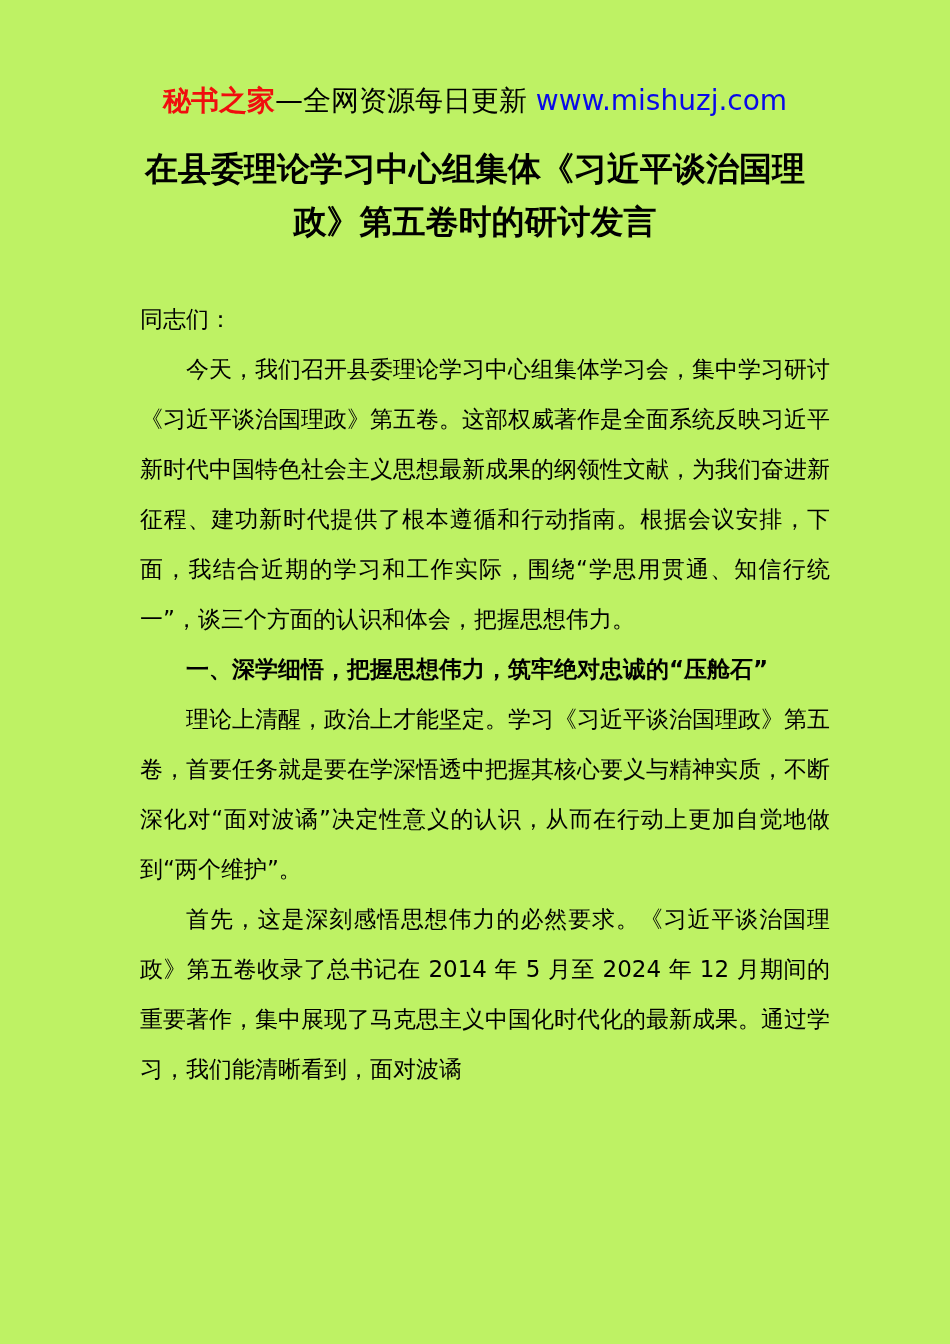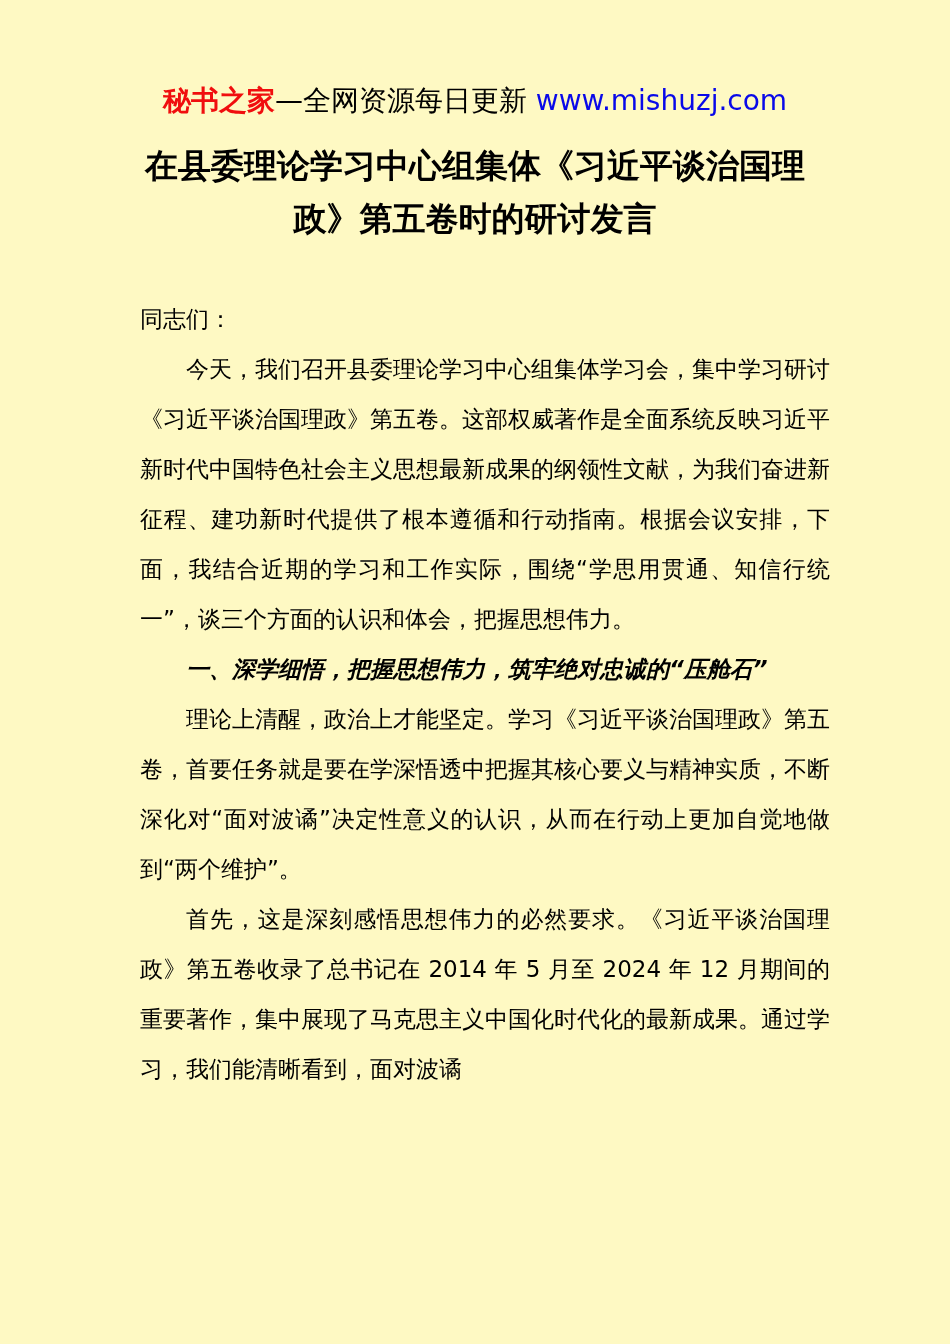--- a/index.html
+++ b/index.html
@@ -11,21 +11,21 @@
   body {
     width: 950px;
     height: 1344px;
     font-family: "DejaVu Sans", "Liberation Sans", sans-serif;
     color: #000000;
   }
   .page {
     position: relative;
     width: 950px;
     height: 1344px;
-    background: #fef9c3;
+    background: #bef264;
     overflow: hidden; 
   }
   .doc-header {
     margin-top: 84px;
     text-align: center;
     font-size: 28px;
     line-height: 34px;
     white-space: pre-wrap;
   }
   .brand {
@@ -38,39 +38,37 @@
   .url {
     color: #0909e8;
   }
   .doc-title {
     width: 700px;
     margin: 24px auto 0 auto;
     text-align: center;
     font-size: 33px;
     font-weight: bold;
     line-height: 53px;
-    font-family: Liberation Mono, monospace;
   }
   .doc-body {
     margin: 46px 120px 0 140px;
     font-size: 23px;
     line-height: 50px;
     text-align: justify;
     text-justify: inter-character;
   }
   .doc-body p {
     margin: 0;
     word-break: break-all;
   }
   .doc-body p.indent {
     text-indent: 2em;
   }
   .doc-body p.bold {
     font-weight: bold;
-    font-style: italic;
   }
 </style>
 </head>
 <body>
 
 <div class="page">
 
   <div class="doc-header"><span class="brand">秘书之家</span><span class="tagline">—全网资源每日更新 </span><span class="url">www.mishuzj.com</span></div>
 
   <h1 class="doc-title">在县委理论学习中心组集体《习近平谈治国理政》第五卷时的研讨发言</h1>

